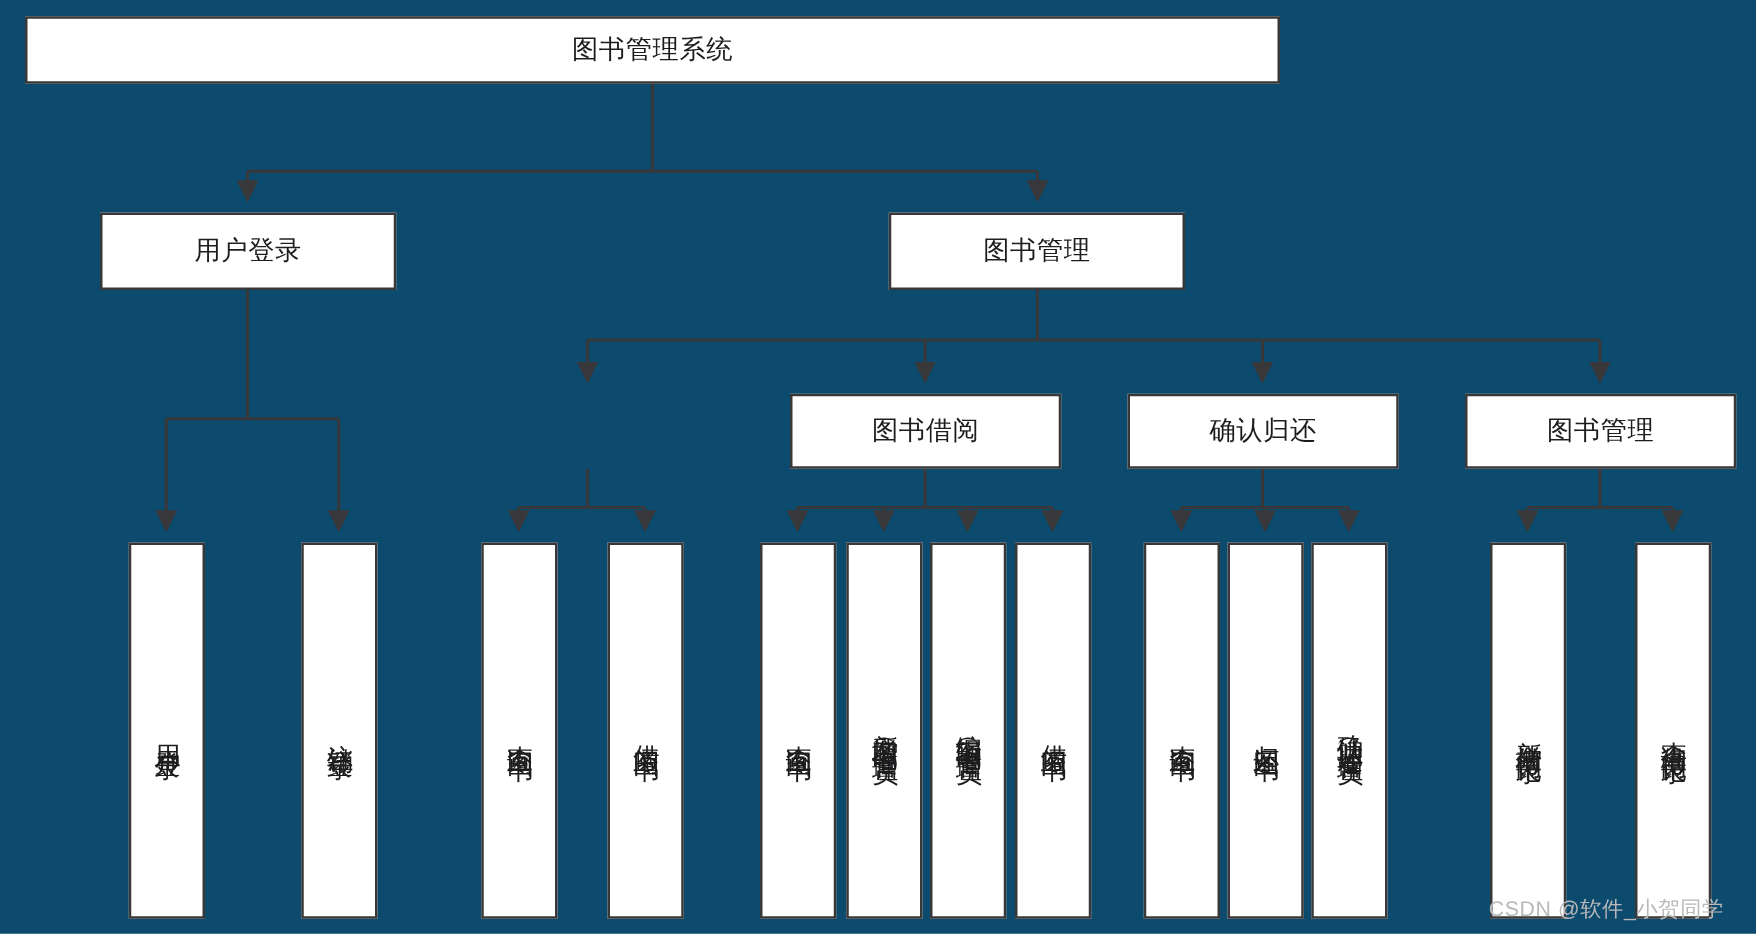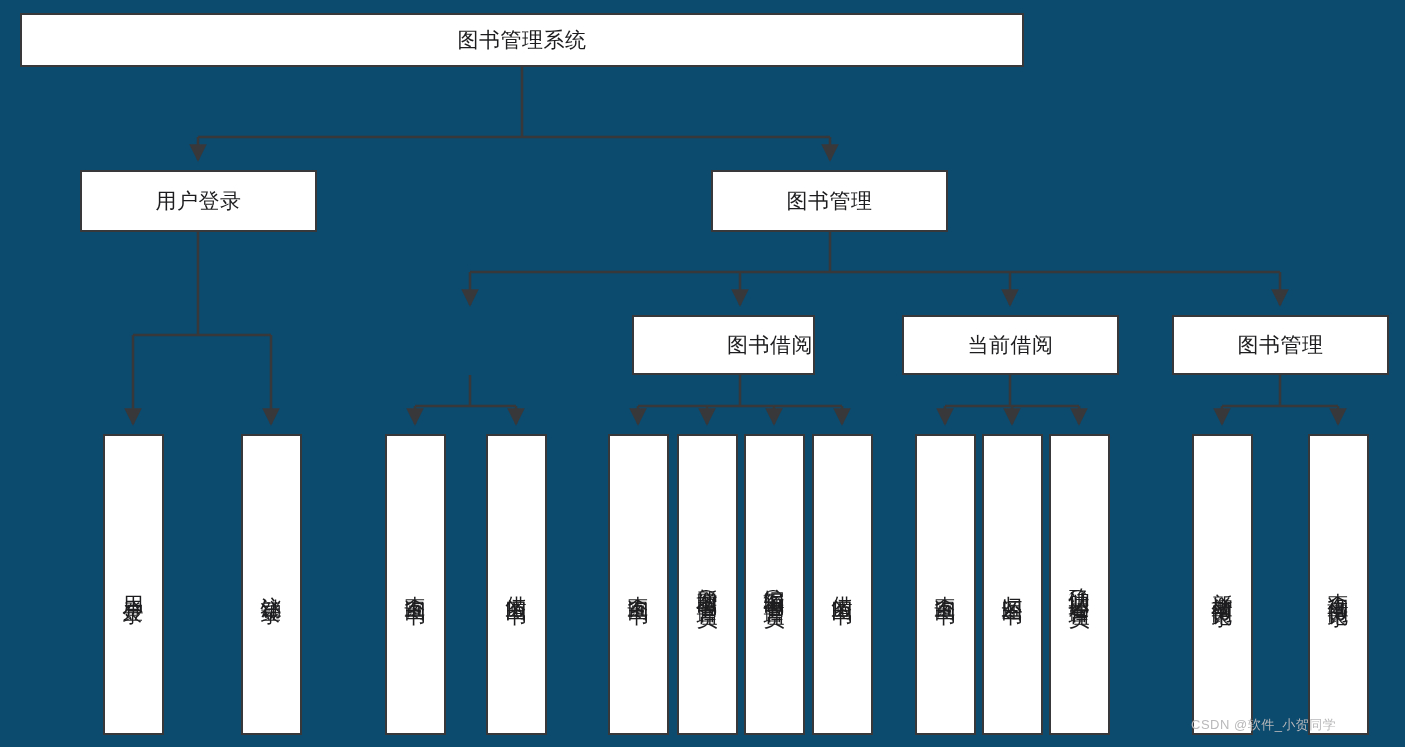--- a/index.html
+++ b/index.html
@@ -52,21 +52,21 @@
   }
   .node.vert .label {
     writing-mode: vertical-rl;
     text-orientation: upright;
     font-size: 21px;
     letter-spacing: 3px;
     line-height: 1;
   }
   .watermark {
     position: absolute;
-    font-size: 13px;
+    font-size: 17px;
     color: #b9b9bb;
     letter-spacing: 0.5px;
     white-space: nowrap;
     user-select: none;
   }
 </style>
 </head>
 <body>
 
 <div id="diagram-root">
@@ -125,25 +125,25 @@
     <span class="label">图书管理系统</span>
   </div>
 
   <div class="node horiz" style="left:80px; top:170px; width:237px; height:62px;">
     <span class="label">用户登录</span>
   </div>
   <div class="node horiz" style="left:711px; top:170px; width:237px; height:62px;">
     <span class="label">图书管理</span>
   </div>
 
-  <div class="node horiz" style="left:632px; top:315px; width:183px; height:60px;justify-content:flex-end;">
+  <div class="node horiz" style="left:632px; top:315px; width:217px; height:60px;">
     <span class="label">图书借阅</span>
   </div>
   <div class="node horiz" style="left:902px; top:315px; width:217px; height:60px;">
-    <span class="label">当前借阅</span>
+    <span class="label">确认归还</span>
   </div>
   <div class="node horiz" style="left:1172px; top:315px; width:217px; height:60px;">
     <span class="label">图书管理</span>
   </div>
 
   <div class="node vert" style="left:103px; top:434px; width:61px; height:301px;">
     <span class="label">用户登录</span>
   </div>
   <div class="node vert" style="left:241px; top:434px; width:61px; height:301px;">
     <span class="label">注销登录</span>

